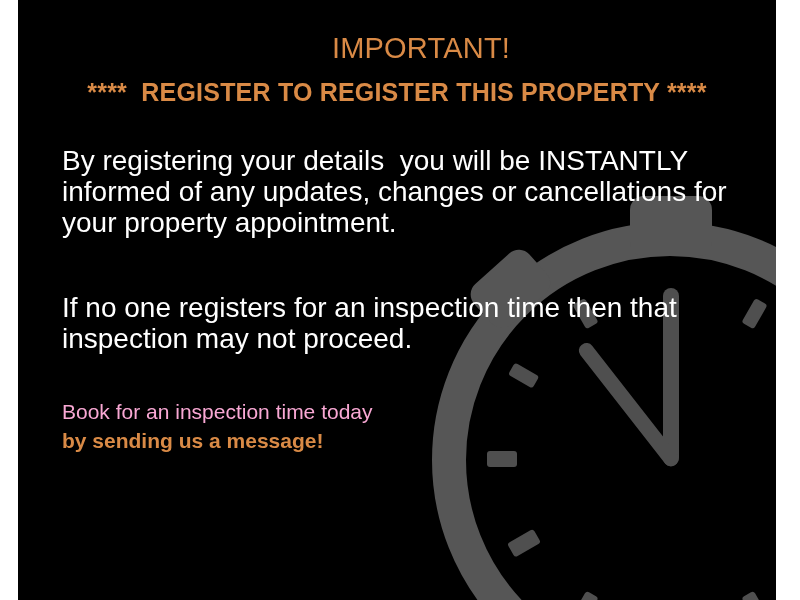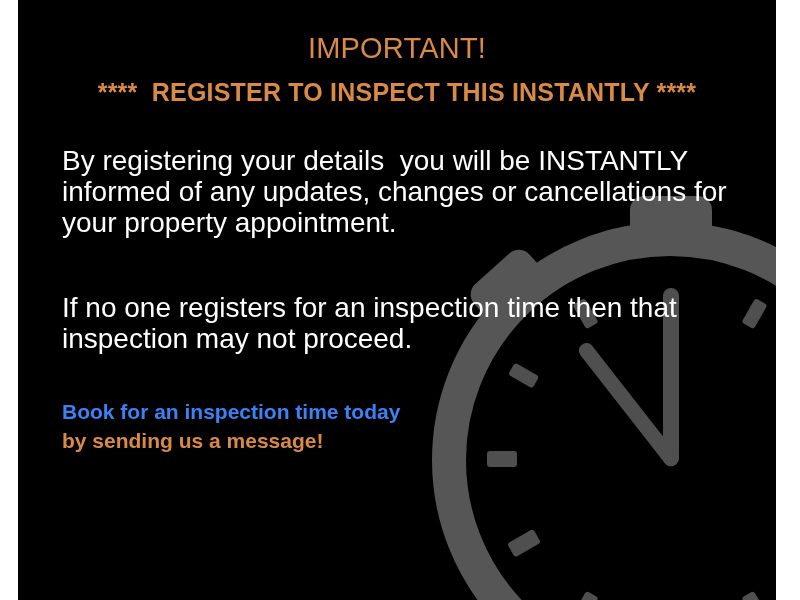--- a/index.html
+++ b/index.html
@@ -57,20 +57,21 @@
     left: 0;
     top: 31px;
     width: 758px;
     text-align: center;
     font-size: 29px;
     line-height: 34px;
     font-weight: normal;
     color: #d98a46;
     letter-spacing: 0.2px;
     white-space: pre;
+    padding-left: 24px;
   }
 
   .headline-2 {
     position: absolute;
     left: 0;
     top: 77px;
     width: 758px;
     text-align: center;
     font-size: 25px;
     line-height: 31px;
@@ -103,22 +104,22 @@
     white-space: pre;
   }
 
   #cta-dont-miss {
     top: 364px;
     color: #ffffff;
     font-weight: normal;
   }
   #cta-book {
     top: 397px;
-    color: #3b82f6;
-    font-weight: bold;
+    color: #f9a8d4;
+    font-weight: normal;
   }
   #cta-message {
     top: 426px;
     color: #d98a46;
     font-weight: bold;
   }
 </style>
 </head>
 <body>
 
@@ -182,21 +183,21 @@
         <g transform="rotate(-38 652 460)">
           <rect x="646" y="315" width="15" height="152" rx="7" fill="#4f4f4f"></rect>
         </g>
       </g>
     </svg>
 
     <div id="text-layer">
 
       <div class="headline-1">IMPORTANT!</div>
 
-      <div class="headline-2">****  REGISTER TO INSPECT THIS INSTANTLY ****</div>
+      <div class="headline-2">****  REGISTER TO REGISTER THIS PROPERTY ****</div>
 
       <div class="body-block" id="para-intro">By registering your details  you will be INSTANTLY informed of any updates, changes or cancellations for your property appointment.</div>
 
       <div class="body-block" id="para-warning">If no one registers for an inspection time then that inspection may not proceed.</div>
 
 
       <div class="cta-line" id="cta-book">Book for an inspection time today</div>
 
       <div class="cta-line" id="cta-message">by sending us a message!</div>
 

